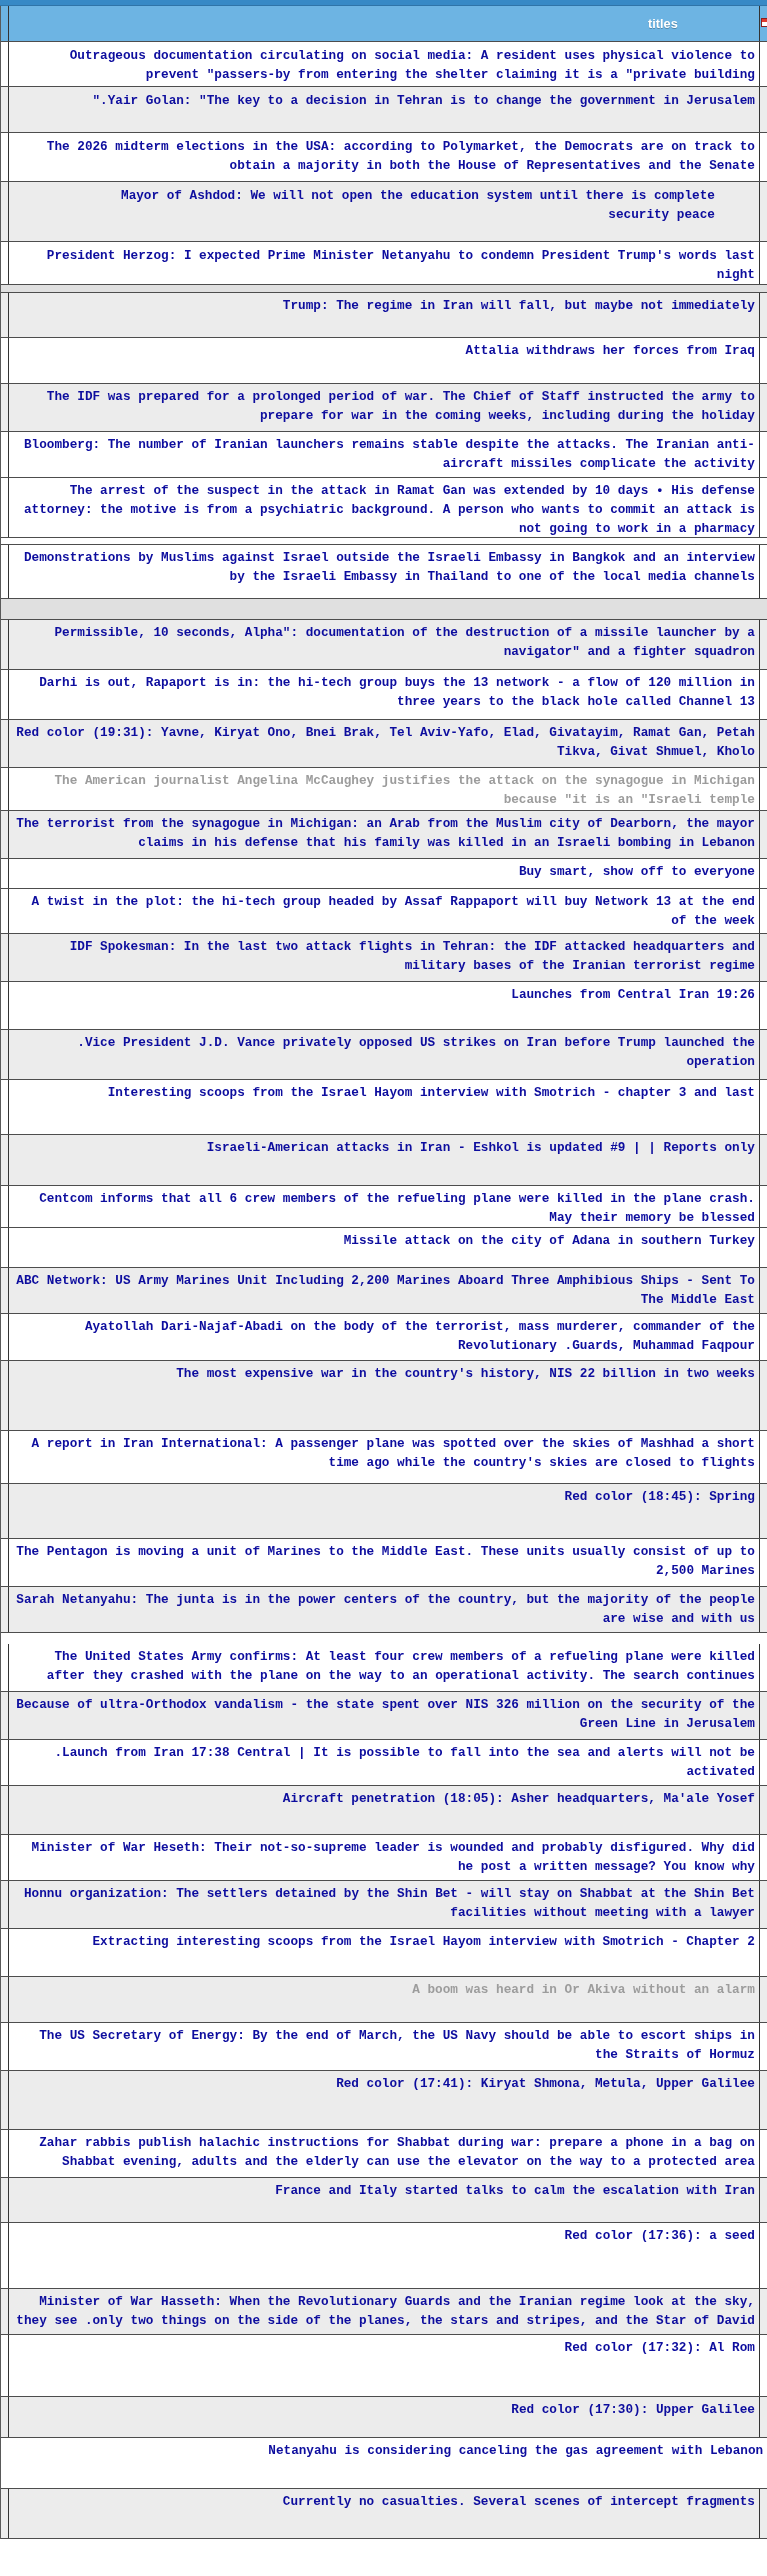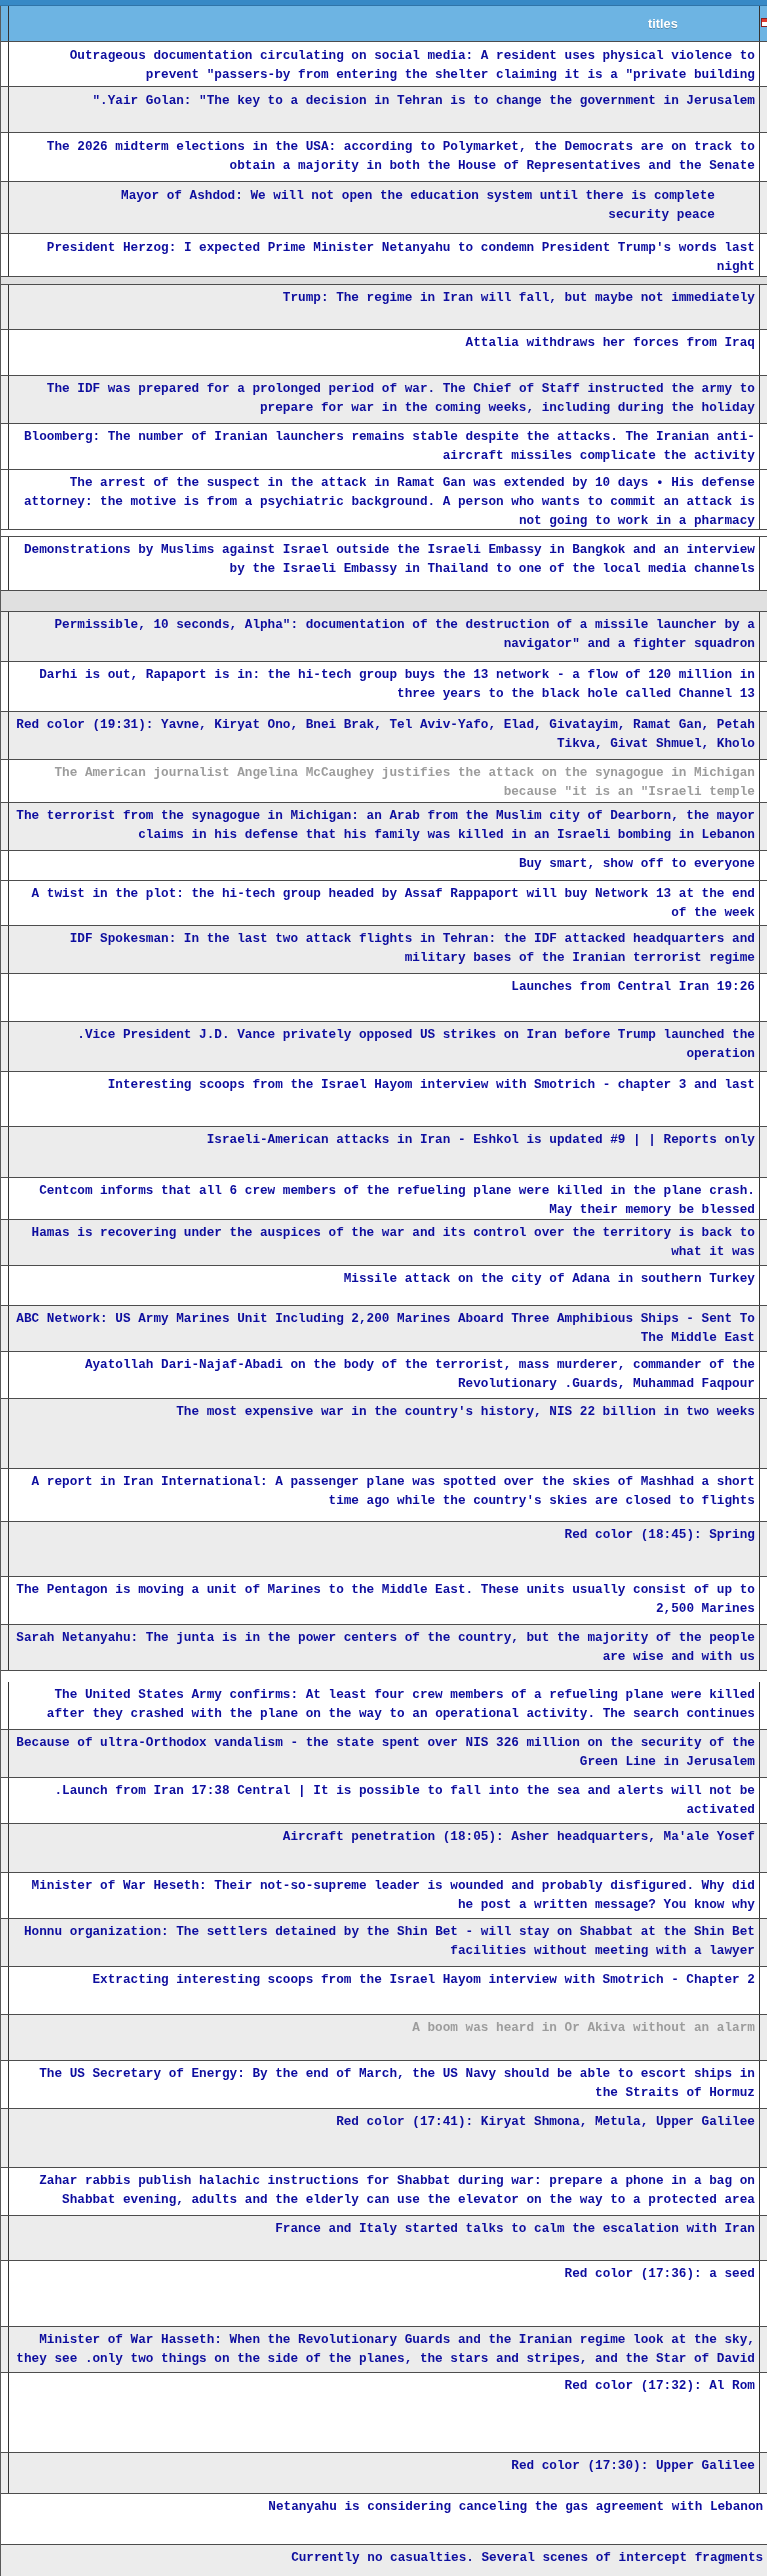--- a/index.html
+++ b/index.html
@@ -106,21 +106,21 @@
     </div>
     <div class="gut-r"></div>
   </div>
         <div class="row bg-white" style="height: 49px;">
     <div class="gut-l"></div>
     <div class="row-main">
       <span class="row-text">The 2026 midterm elections in the USA: according to Polymarket, the Democrats are on track to obtain a majority in both the House of Representatives and the Senate</span>
     </div>
     <div class="gut-r"></div>
   </div>
-        <div class="row bg-gray" style="height: 52px; gap: 40px;">
+        <div class="row bg-gray" style="height: 60px; gap: 40px;">
     <div class="gut-l"></div>
     <div class="row-main">
       <span class="row-text">Mayor of Ashdod: We will not open the education system until there is complete security peace</span>
     </div>
     <div class="gut-r"></div>
   </div>
         <div class="row bg-white" style="height: 43px;">
     <div class="gut-l"></div>
     <div class="row-main">
       <span class="row-text">President Herzog: I expected Prime Minister Netanyahu to condemn President Trump's words last night</span>
@@ -256,203 +256,196 @@
     </div>
     <div class="gut-r"></div>
   </div>
         <div class="row bg-white" style="height: 42px;">
     <div class="gut-l"></div>
     <div class="row-main">
       <span class="row-text">Centcom informs that all 6 crew members of the refueling plane were killed in the plane crash. May their memory be blessed</span>
     </div>
     <div class="gut-r"></div>
   </div>
+        <div class="row bg-white" style="height: 40px;">
+    <div class="gut-l"></div>
+    <div class="row-main">
+      <span class="row-text">Missile attack on the city of Adana in southern Turkey</span>
+    </div>
+    <div class="gut-r"></div>
+  </div>
         <div class="row bg-gray" style="height: 46px;">
     <div class="gut-l"></div>
     <div class="row-main">
-      <span class="row-text">Hamas is recovering under the auspices of the war and its control over the territory is back to what it was</span>
-    </div>
-    <div class="gut-r"></div>
-  </div>
-        <div class="row bg-white" style="height: 40px;">
-    <div class="gut-l"></div>
-    <div class="row-main">
-      <span class="row-text">Missile attack on the city of Adana in southern Turkey</span>
+      <span class="row-text">ABC Network: US Army Marines Unit Including 2,200 Marines Aboard Three Amphibious Ships - Sent To The Middle East</span>
+    </div>
+    <div class="gut-r"></div>
+  </div>
+        <div class="row bg-white" style="height: 47px;">
+    <div class="gut-l"></div>
+    <div class="row-main">
+      <span class="row-text">Ayatollah Dari-Najaf-Abadi on the body of the terrorist, mass murderer, commander of the Revolutionary .Guards, Muhammad Faqpour</span>
+    </div>
+    <div class="gut-r"></div>
+  </div>
+        <div class="row bg-gray" style="height: 70px;">
+    <div class="gut-l"></div>
+    <div class="row-main">
+      <span class="row-text">The most expensive war in the country's history, NIS 22 billion in two weeks</span>
+    </div>
+    <div class="gut-r"></div>
+  </div>
+        <div class="row bg-white" style="height: 53px;">
+    <div class="gut-l"></div>
+    <div class="row-main">
+      <span class="row-text">A report in Iran International: A passenger plane was spotted over the skies of Mashhad a short time ago while the country's skies are closed to flights</span>
+    </div>
+    <div class="gut-r"></div>
+  </div>
+        <div class="row bg-gray" style="height: 55px;">
+    <div class="gut-l"></div>
+    <div class="row-main">
+      <span class="row-text">Red color (18:45): Spring</span>
+    </div>
+    <div class="gut-r"></div>
+  </div>
+        <div class="row bg-white" style="height: 48px;">
+    <div class="gut-l"></div>
+    <div class="row-main">
+      <span class="row-text">The Pentagon is moving a unit of Marines to the Middle East. These units usually consist of up to 2,500 Marines</span>
     </div>
     <div class="gut-r"></div>
   </div>
         <div class="row bg-gray" style="height: 46px;">
     <div class="gut-l"></div>
     <div class="row-main">
-      <span class="row-text">ABC Network: US Army Marines Unit Including 2,200 Marines Aboard Three Amphibious Ships - Sent To The Middle East</span>
-    </div>
-    <div class="gut-r"></div>
-  </div>
-        <div class="row bg-white" style="height: 47px;">
-    <div class="gut-l"></div>
-    <div class="row-main">
-      <span class="row-text">Ayatollah Dari-Najaf-Abadi on the body of the terrorist, mass murderer, commander of the Revolutionary .Guards, Muhammad Faqpour</span>
-    </div>
-    <div class="gut-r"></div>
-  </div>
-        <div class="row bg-gray" style="height: 70px;">
-    <div class="gut-l"></div>
-    <div class="row-main">
-      <span class="row-text">The most expensive war in the country's history, NIS 22 billion in two weeks</span>
-    </div>
-    <div class="gut-r"></div>
-  </div>
-        <div class="row bg-white" style="height: 53px;">
-    <div class="gut-l"></div>
-    <div class="row-main">
-      <span class="row-text">A report in Iran International: A passenger plane was spotted over the skies of Mashhad a short time ago while the country's skies are closed to flights</span>
-    </div>
-    <div class="gut-r"></div>
-  </div>
-        <div class="row bg-gray" style="height: 55px;">
-    <div class="gut-l"></div>
-    <div class="row-main">
-      <span class="row-text">Red color (18:45): Spring</span>
+      <span class="row-text">Sarah Netanyahu: The junta is in the power centers of the country, but the majority of the people are wise and with us</span>
+    </div>
+    <div class="gut-r"></div>
+  </div>
+        <div class="row bg-white" style="height: 48px; margin-top: 11px;">
+    <div class="gut-l"></div>
+    <div class="row-main">
+      <span class="row-text">The United States Army confirms: At least four crew members of a refueling plane were killed after they crashed with the plane on the way to an operational activity. The search continues</span>
+    </div>
+    <div class="gut-r"></div>
+  </div>
+        <div class="row bg-gray" style="height: 48px;">
+    <div class="gut-l"></div>
+    <div class="row-main">
+      <span class="row-text">Because of ultra-Orthodox vandalism - the state spent over NIS 326 million on the security of the Green Line in Jerusalem</span>
+    </div>
+    <div class="gut-r"></div>
+  </div>
+        <div class="row bg-white" style="height: 46px;">
+    <div class="gut-l"></div>
+    <div class="row-main">
+      <span class="row-text">.Launch from Iran 17:38 Central | It is possible to fall into the sea and alerts will not be activated</span>
+    </div>
+    <div class="gut-r"></div>
+  </div>
+        <div class="row bg-gray" style="height: 49px;">
+    <div class="gut-l"></div>
+    <div class="row-main">
+      <span class="row-text">Aircraft penetration (18:05): Asher headquarters, Ma'ale Yosef</span>
+    </div>
+    <div class="gut-r"></div>
+  </div>
+        <div class="row bg-white" style="height: 46px;">
+    <div class="gut-l"></div>
+    <div class="row-main">
+      <span class="row-text">Minister of War Heseth: Their not-so-supreme leader is wounded and probably disfigured. Why did he post a written message? You know why</span>
+    </div>
+    <div class="gut-r"></div>
+  </div>
+        <div class="row bg-gray" style="height: 48px;">
+    <div class="gut-l"></div>
+    <div class="row-main">
+      <span class="row-text">Honnu organization: The settlers detained by the Shin Bet - will stay on Shabbat at the Shin Bet facilities without meeting with a lawyer</span>
     </div>
     <div class="gut-r"></div>
   </div>
         <div class="row bg-white" style="height: 48px;">
     <div class="gut-l"></div>
     <div class="row-main">
-      <span class="row-text">The Pentagon is moving a unit of Marines to the Middle East. These units usually consist of up to 2,500 Marines</span>
+      <span class="row-text">Extracting interesting scoops from the Israel Hayom interview with Smotrich - Chapter 2</span>
+    </div>
+    <div class="gut-r"></div>
+  </div>
+        <div class="row muted bg-gray" style="height: 46px;">
+    <div class="gut-l"></div>
+    <div class="row-main">
+      <span class="row-text">A boom was heard in Or Akiva without an alarm</span>
+    </div>
+    <div class="gut-r"></div>
+  </div>
+        <div class="row bg-white" style="height: 48px;">
+    <div class="gut-l"></div>
+    <div class="row-main">
+      <span class="row-text">The US Secretary of Energy: By the end of March, the US Navy should be able to escort ships in the Straits of Hormuz</span>
+    </div>
+    <div class="gut-r"></div>
+  </div>
+        <div class="row bg-gray" style="height: 59px;">
+    <div class="gut-l"></div>
+    <div class="row-main">
+      <span class="row-text">Red color (17:41): Kiryat Shmona, Metula, Upper Galilee</span>
+    </div>
+    <div class="gut-r"></div>
+  </div>
+        <div class="row bg-white" style="height: 48px;">
+    <div class="gut-l"></div>
+    <div class="row-main">
+      <span class="row-text">Zahar rabbis publish halachic instructions for Shabbat during war: prepare a phone in a bag on Shabbat evening, adults and the elderly can use the elevator on the way to a protected area</span>
+    </div>
+    <div class="gut-r"></div>
+  </div>
+        <div class="row bg-gray" style="height: 45px;">
+    <div class="gut-l"></div>
+    <div class="row-main">
+      <span class="row-text">France and Italy started talks to calm the escalation with Iran</span>
+    </div>
+    <div class="gut-r"></div>
+  </div>
+        <div class="row bg-white" style="height: 66px;">
+    <div class="gut-l"></div>
+    <div class="row-main">
+      <span class="row-text">Red color (17:36): a seed</span>
     </div>
     <div class="gut-r"></div>
   </div>
         <div class="row bg-gray" style="height: 46px;">
     <div class="gut-l"></div>
     <div class="row-main">
-      <span class="row-text">Sarah Netanyahu: The junta is in the power centers of the country, but the majority of the people are wise and with us</span>
-    </div>
-    <div class="gut-r"></div>
-  </div>
-        <div class="row bg-white" style="height: 48px; margin-top: 11px;">
-    <div class="gut-l"></div>
-    <div class="row-main">
-      <span class="row-text">The United States Army confirms: At least four crew members of a refueling plane were killed after they crashed with the plane on the way to an operational activity. The search continues</span>
-    </div>
-    <div class="gut-r"></div>
-  </div>
-        <div class="row bg-gray" style="height: 48px;">
-    <div class="gut-l"></div>
-    <div class="row-main">
-      <span class="row-text">Because of ultra-Orthodox vandalism - the state spent over NIS 326 million on the security of the Green Line in Jerusalem</span>
-    </div>
-    <div class="gut-r"></div>
-  </div>
-        <div class="row bg-white" style="height: 46px;">
-    <div class="gut-l"></div>
-    <div class="row-main">
-      <span class="row-text">.Launch from Iran 17:38 Central | It is possible to fall into the sea and alerts will not be activated</span>
-    </div>
-    <div class="gut-r"></div>
-  </div>
-        <div class="row bg-gray" style="height: 49px;">
-    <div class="gut-l"></div>
-    <div class="row-main">
-      <span class="row-text">Aircraft penetration (18:05): Asher headquarters, Ma'ale Yosef</span>
-    </div>
-    <div class="gut-r"></div>
-  </div>
-        <div class="row bg-white" style="height: 46px;">
-    <div class="gut-l"></div>
-    <div class="row-main">
-      <span class="row-text">Minister of War Heseth: Their not-so-supreme leader is wounded and probably disfigured. Why did he post a written message? You know why</span>
-    </div>
-    <div class="gut-r"></div>
-  </div>
-        <div class="row bg-gray" style="height: 48px;">
-    <div class="gut-l"></div>
-    <div class="row-main">
-      <span class="row-text">Honnu organization: The settlers detained by the Shin Bet - will stay on Shabbat at the Shin Bet facilities without meeting with a lawyer</span>
-    </div>
-    <div class="gut-r"></div>
-  </div>
-        <div class="row bg-white" style="height: 48px;">
-    <div class="gut-l"></div>
-    <div class="row-main">
-      <span class="row-text">Extracting interesting scoops from the Israel Hayom interview with Smotrich - Chapter 2</span>
-    </div>
-    <div class="gut-r"></div>
-  </div>
-        <div class="row muted bg-gray" style="height: 46px;">
-    <div class="gut-l"></div>
-    <div class="row-main">
-      <span class="row-text">A boom was heard in Or Akiva without an alarm</span>
-    </div>
-    <div class="gut-r"></div>
-  </div>
-        <div class="row bg-white" style="height: 48px;">
-    <div class="gut-l"></div>
-    <div class="row-main">
-      <span class="row-text">The US Secretary of Energy: By the end of March, the US Navy should be able to escort ships in the Straits of Hormuz</span>
-    </div>
-    <div class="gut-r"></div>
-  </div>
-        <div class="row bg-gray" style="height: 59px;">
-    <div class="gut-l"></div>
-    <div class="row-main">
-      <span class="row-text">Red color (17:41): Kiryat Shmona, Metula, Upper Galilee</span>
-    </div>
-    <div class="gut-r"></div>
-  </div>
-        <div class="row bg-white" style="height: 48px;">
-    <div class="gut-l"></div>
-    <div class="row-main">
-      <span class="row-text">Zahar rabbis publish halachic instructions for Shabbat during war: prepare a phone in a bag on Shabbat evening, adults and the elderly can use the elevator on the way to a protected area</span>
-    </div>
-    <div class="gut-r"></div>
-  </div>
-        <div class="row bg-gray" style="height: 45px;">
-    <div class="gut-l"></div>
-    <div class="row-main">
-      <span class="row-text">France and Italy started talks to calm the escalation with Iran</span>
-    </div>
-    <div class="gut-r"></div>
-  </div>
-        <div class="row bg-white" style="height: 66px;">
-    <div class="gut-l"></div>
-    <div class="row-main">
-      <span class="row-text">Red color (17:36): a seed</span>
-    </div>
-    <div class="gut-r"></div>
-  </div>
-        <div class="row bg-gray" style="height: 46px;">
-    <div class="gut-l"></div>
-    <div class="row-main">
       <span class="row-text">Minister of War Hasseth: When the Revolutionary Guards and the Iranian regime look at the sky, they see .only two things on the side of the planes, the stars and stripes, and the Star of David</span>
     </div>
     <div class="gut-r"></div>
   </div>
-        <div class="row bg-white" style="height: 80px;">
+        <div class="row bg-white" style="height: 62px;">
     <div class="gut-l"></div>
     <div class="row-main">
       <span class="row-text">Red color (17:32): Al Rom</span>
     </div>
     <div class="gut-r"></div>
   </div>
         <div class="row bg-gray" style="height: 41px;">
     <div class="gut-l"></div>
     <div class="row-main">
       <span class="row-text">Red color (17:30): Upper Galilee</span>
     </div>
     <div class="gut-r"></div>
   </div>
         <div class="row bg-white" style="height: 51px; flex-direction: column;">
     <div class="gut-l"></div>
     <div class="row-main">
       <span class="row-text">Netanyahu is considering canceling the gas agreement with Lebanon</span>
     </div>
     <div class="gut-r"></div>
   </div>
-        <div class="row bg-gray" style="height: 50px; flex-direction: column;">
+        <div class="row bg-gray" style="height: 50px;">
     <div class="gut-l"></div>
     <div class="row-main">
       <span class="row-text">Currently no casualties. Several scenes of intercept fragments</span>
     </div>
     <div class="gut-r"></div>
   </div>
       </div>
   </div>
 
   <div class="bottom-space"></div>

